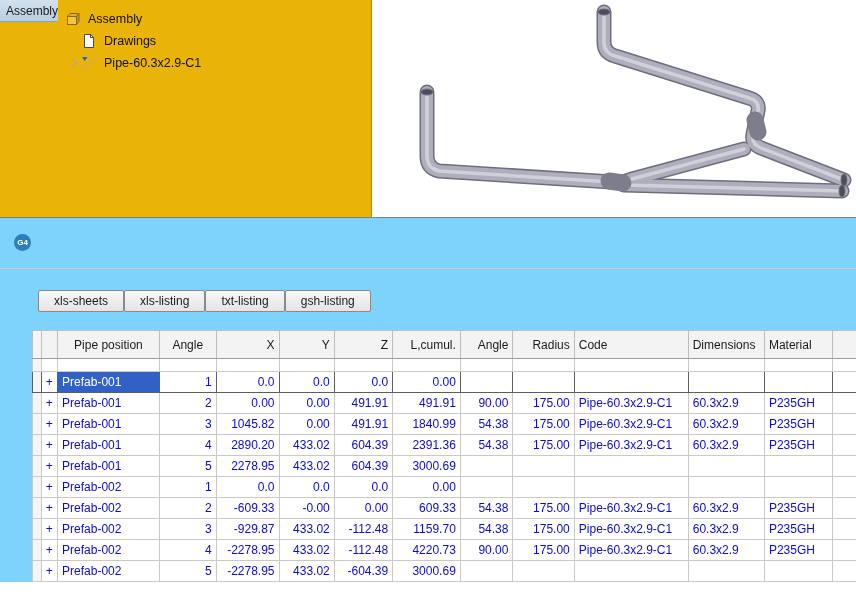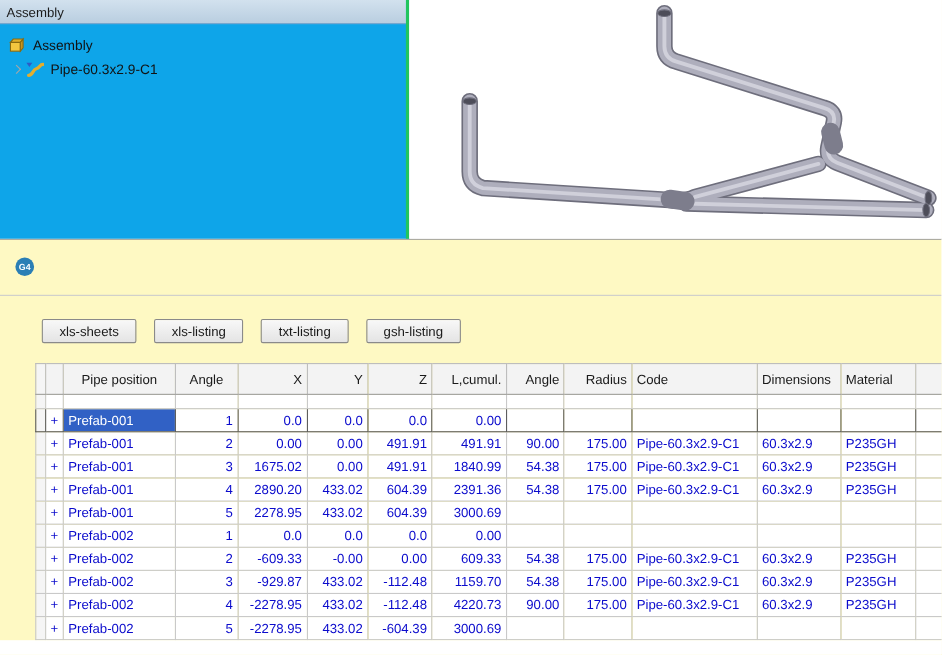--- a/index.html
+++ b/index.html
@@ -1,43 +1,43 @@
 <!DOCTYPE html>
 <html><head>
 <meta charset="utf-8">
 <style>
   html,body{margin:0;padding:0;width:856px;height:595px;overflow:hidden;background:#fff;
     font-family:"Liberation Sans",sans-serif;-webkit-font-smoothing:antialiased;}
   .app{width:856px;height:595px;position:relative;background:#fff;}
 
   
   .top{display:flex;height:218px;border-bottom:1px solid #808080;box-sizing:border-box;}
-  .assembly-panel{width:372px;min-width:372px;border-right:3px solid #22c55e;box-sizing:border-box;
-    display:flex;flex-direction:column;background:#0ea5e9;}
+  .assembly-panel{width:372px;min-width:372px;border-right:1px solid #22c55e;box-sizing:border-box;
+    display:flex;flex-direction:row;background:#eab308;}
   .panel-header{height:22px;background:linear-gradient(#d2e1ee,#b9cee0);border-bottom:1px solid #7fa7cc;
     font-size:12px;display:flex;align-items:center;padding-left:6px;color:#1a1a1a;box-sizing:border-box;}
   .tree{padding-top:8px;}
   .tree-item{height:22px;display:flex;align-items:center;font-size:12.5px;color:#121212;padding-left:7px;cursor:default;}
   .chev{width:16px;height:16px;display:inline-flex;align-items:center;justify-content:center;flex:0 0 16px;}
   .chev.on::before{content:'';width:5px;height:5px;border-top:1.6px solid #a6a6a6;border-right:1.6px solid #a6a6a6;
     transform:rotate(45deg);display:block;}
   .ticon{width:18px;height:16px;margin-right:5px;display:inline-flex;align-items:center;flex:0 0 18px;}
   .tree-label{white-space:nowrap;}
 
   .viewport{flex:1;position:relative;background:#fff;overflow:hidden;}
   .viewport svg{position:absolute;top:0;left:0;}
 
   
-  .bottom{background:#fef9c3;}
+  .bottom{background:#7dd3fc;}
   .title-row{display:flex;align-items:center;gap:9px;padding:13px 0 0 14px;height:22px;}
   .badge{width:17px;height:17px;border-radius:50%;background:#2b7fb5;color:#fff;font-size:8px;font-weight:bold;
     display:flex;align-items:center;justify-content:center;flex:0 0 17px;}
   .panel-title{font-size:13px;letter-spacing:3.5px;word-spacing:5px;color:#121f38;font-weight:600;white-space:nowrap;}
   .separator{border:none;border-top:1px solid #cdcdcd;margin:15px 0 0 0;}
-  .buttons-row{display:flex;gap:16px;margin:21px 0 0 38px;}
+  .buttons-row{display:flex;margin:21px 0 0 38px;}
   .tab-btn{font-family:inherit;font-size:12px;height:22px;padding:0 15px;color:#1a1a1a;
     background:linear-gradient(#f8f8f8,#e4e4e4);border:1px solid #8a8a8a;border-radius:2px;cursor:default;}
 
   
   .table-wrap{margin:18px 0 0 20px;width:836px;overflow:hidden;padding-left:12px;}
   table{border-collapse:collapse;table-layout:fixed;font-size:12px;}
   th,td{border:1px solid #c9c9c9;height:21px;padding:0 4px;white-space:nowrap;overflow:hidden;box-sizing:border-box;}
   thead th{background:#f3f3f3;color:#1a1a1a;font-weight:normal;height:28px;border-color:#bdbdbd;border-bottom-color:#9e9e9e;}
   td{color:#0b0bcc;background:#fff;}
   td.gut,th.gut{padding:0;background:#f5f5f5;}
@@ -67,20 +67,30 @@
             <svg width="16" height="16" viewBox="0 0 16 16">
               <rect x="2.5" y="5.5" width="9" height="8" fill="#F4C63F" stroke="#8A6A10"></rect>
               <polygon points="2.5,5.5 5,2.5 14,2.5 11.5,5.5" fill="#E0AE2A" stroke="#8A6A10"></polygon>
               <polygon points="11.5,5.5 14,2.5 14,10.5 11.5,13.5" fill="#C79420" stroke="#8A6A10"></polygon>
             </svg>
           </span>
           <span class="tree-label">Assembly</span>
         </div>
 
 
+        <div class="tree-item">
+          <span class="chev"></span>
+          <span class="ticon">
+            <svg width="16" height="16" viewBox="0 0 16 16">
+              <path d="M3.5,1.5 h6 l3,3 v10 h-9 z" fill="#ffffff" stroke="#4a4a4a"></path>
+              <path d="M9.5,1.5 v3 h3" fill="none" stroke="#4a4a4a"></path>
+            </svg>
+          </span>
+          <span class="tree-label">Drawings</span>
+        </div>
 
 
         <div class="tree-item">
           <span class="chev on"></span>
           <span class="ticon">
             <svg width="17" height="16" viewBox="0 0 17 16">
               <path d="M3,13.5 C7,13.5 6.5,8.5 10,7.5 C13.5,6.5 13,3.5 16,3.5" fill="none" stroke="#E3AE2E" stroke-width="3" stroke-linecap="round"></path>
               <polygon points="1,2 6.4,2 3.7,6" fill="#2E5BC6"></polygon>
             </svg>
           </span>
@@ -224,21 +234,21 @@
               <td class="a-left">Pipe-60.3x2.9-C1</td>
               <td class="a-left">60.3x2.9</td>
               <td class="a-left">P235GH</td>
               <td></td>
             </tr>
             <tr class="data-row">
               <td class="gut"></td>
               <td class="plus">+</td>
               <td class="a-left">Prefab-001</td>
               <td class="a-right">3</td>
-              <td class="a-right">1675.02</td>
+              <td class="a-right">1045.82</td>
               <td class="a-right">0.00</td>
               <td class="a-right">491.91</td>
               <td class="a-right">1840.99</td>
               <td class="a-right">54.38</td>
               <td class="a-right">175.00</td>
               <td class="a-left">Pipe-60.3x2.9-C1</td>
               <td class="a-left">60.3x2.9</td>
               <td class="a-left">P235GH</td>
               <td></td>
             </tr>

